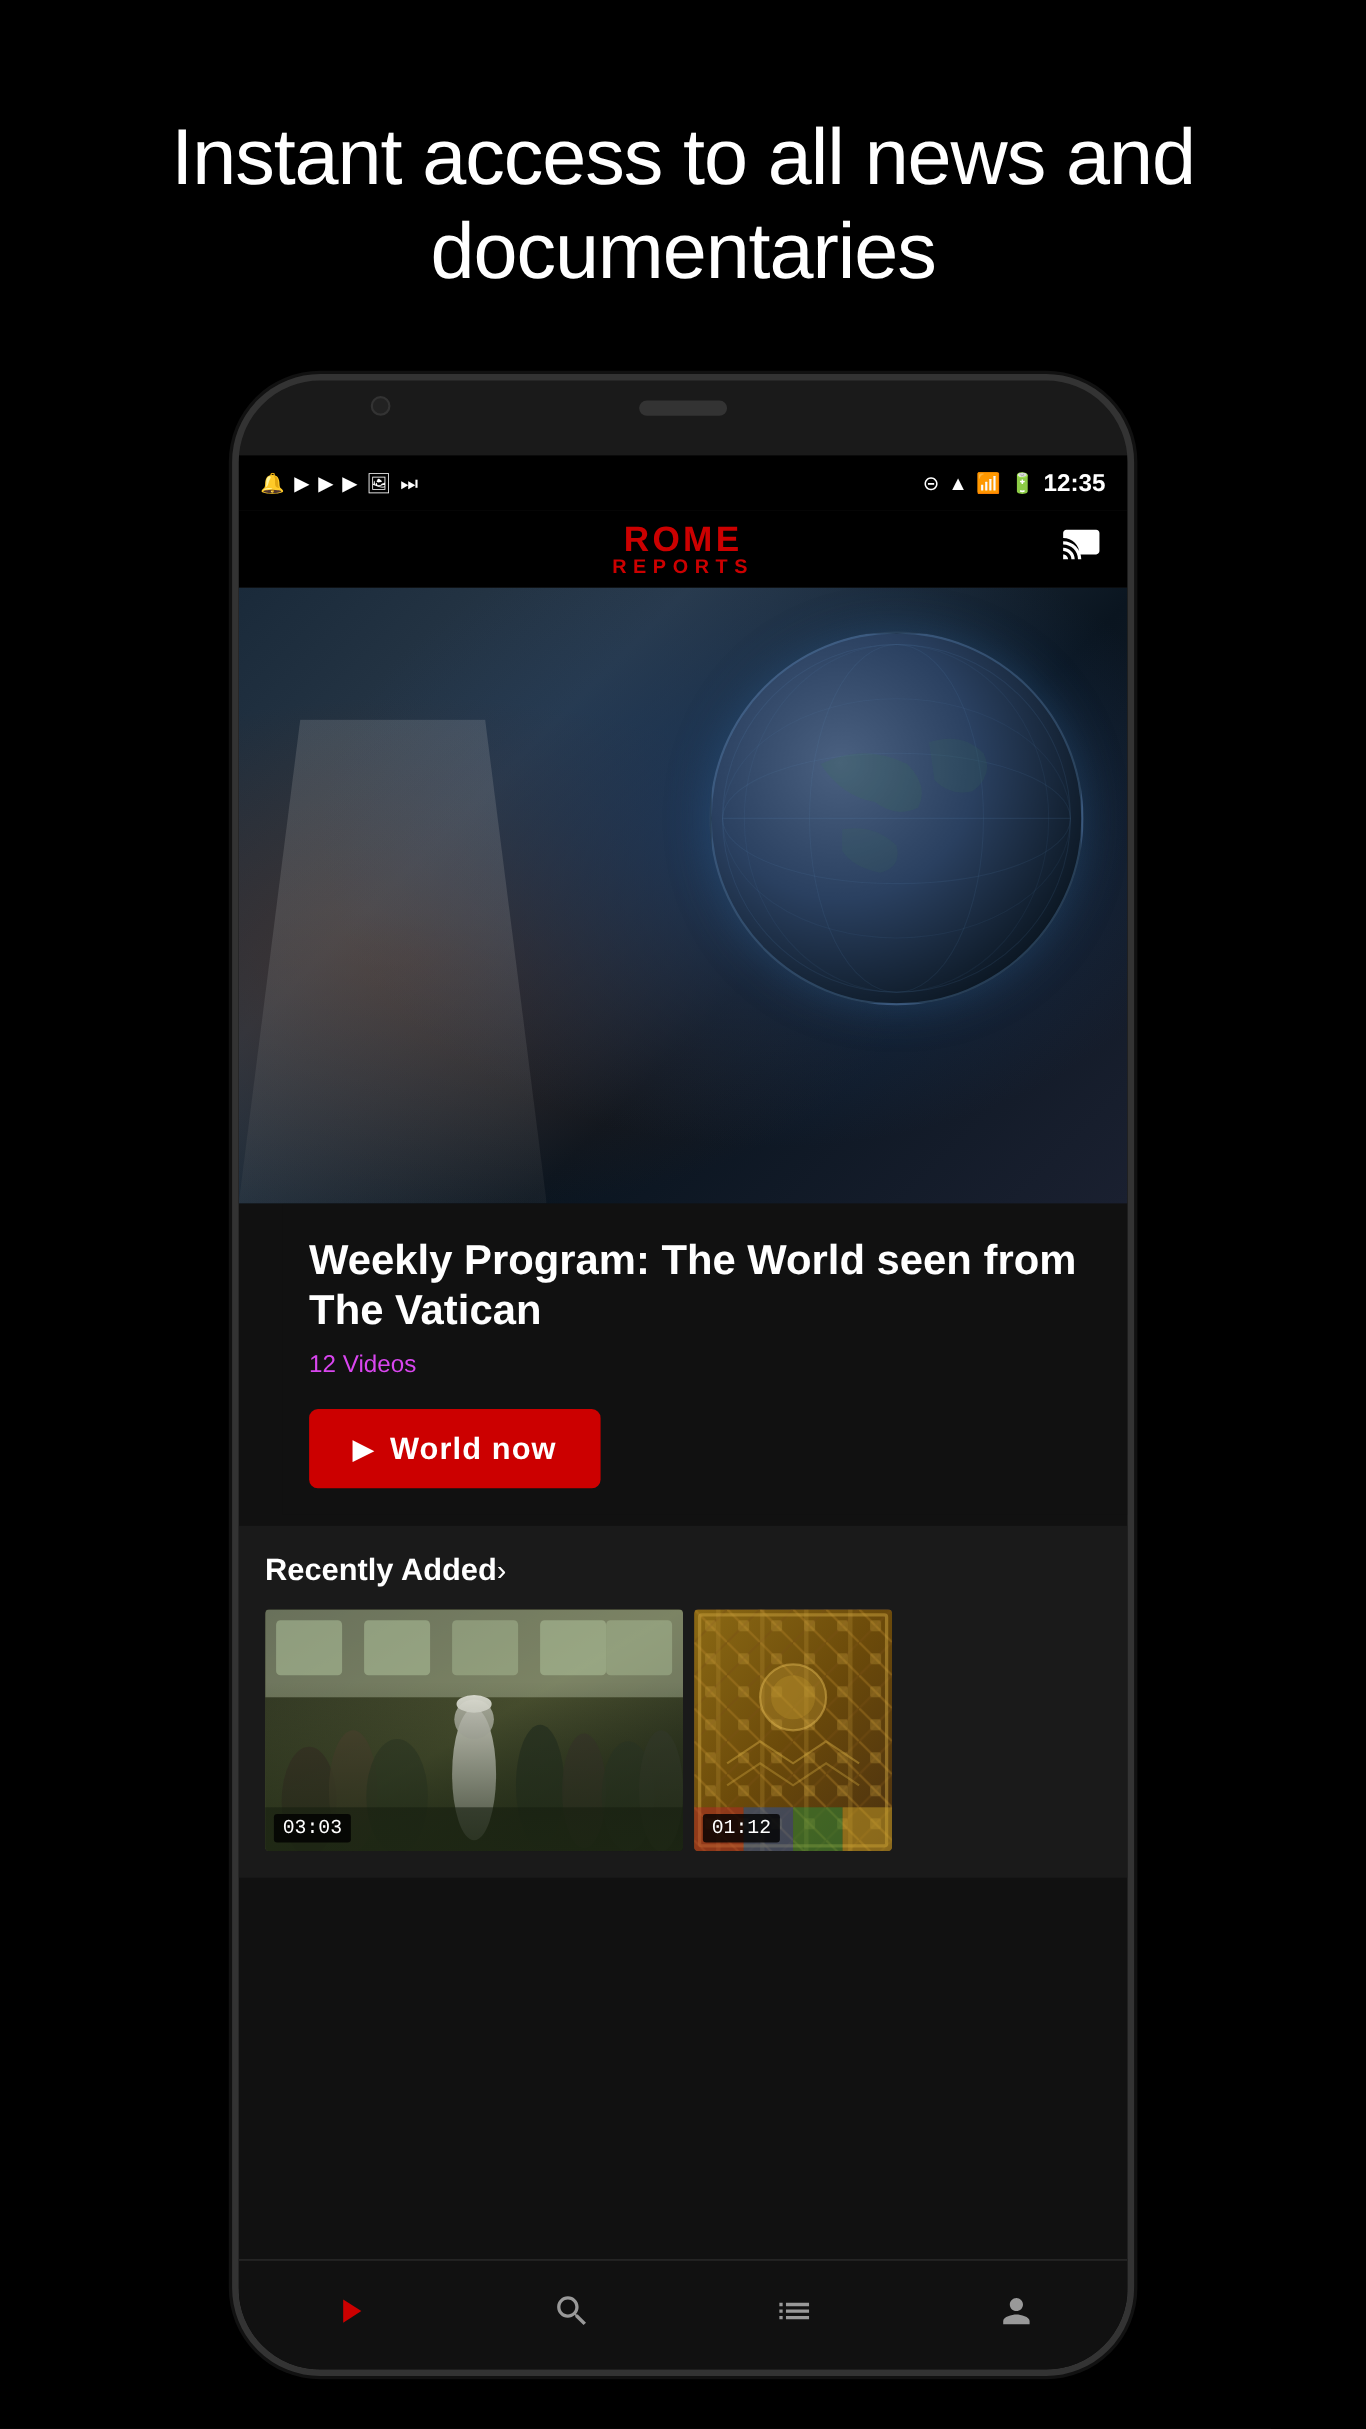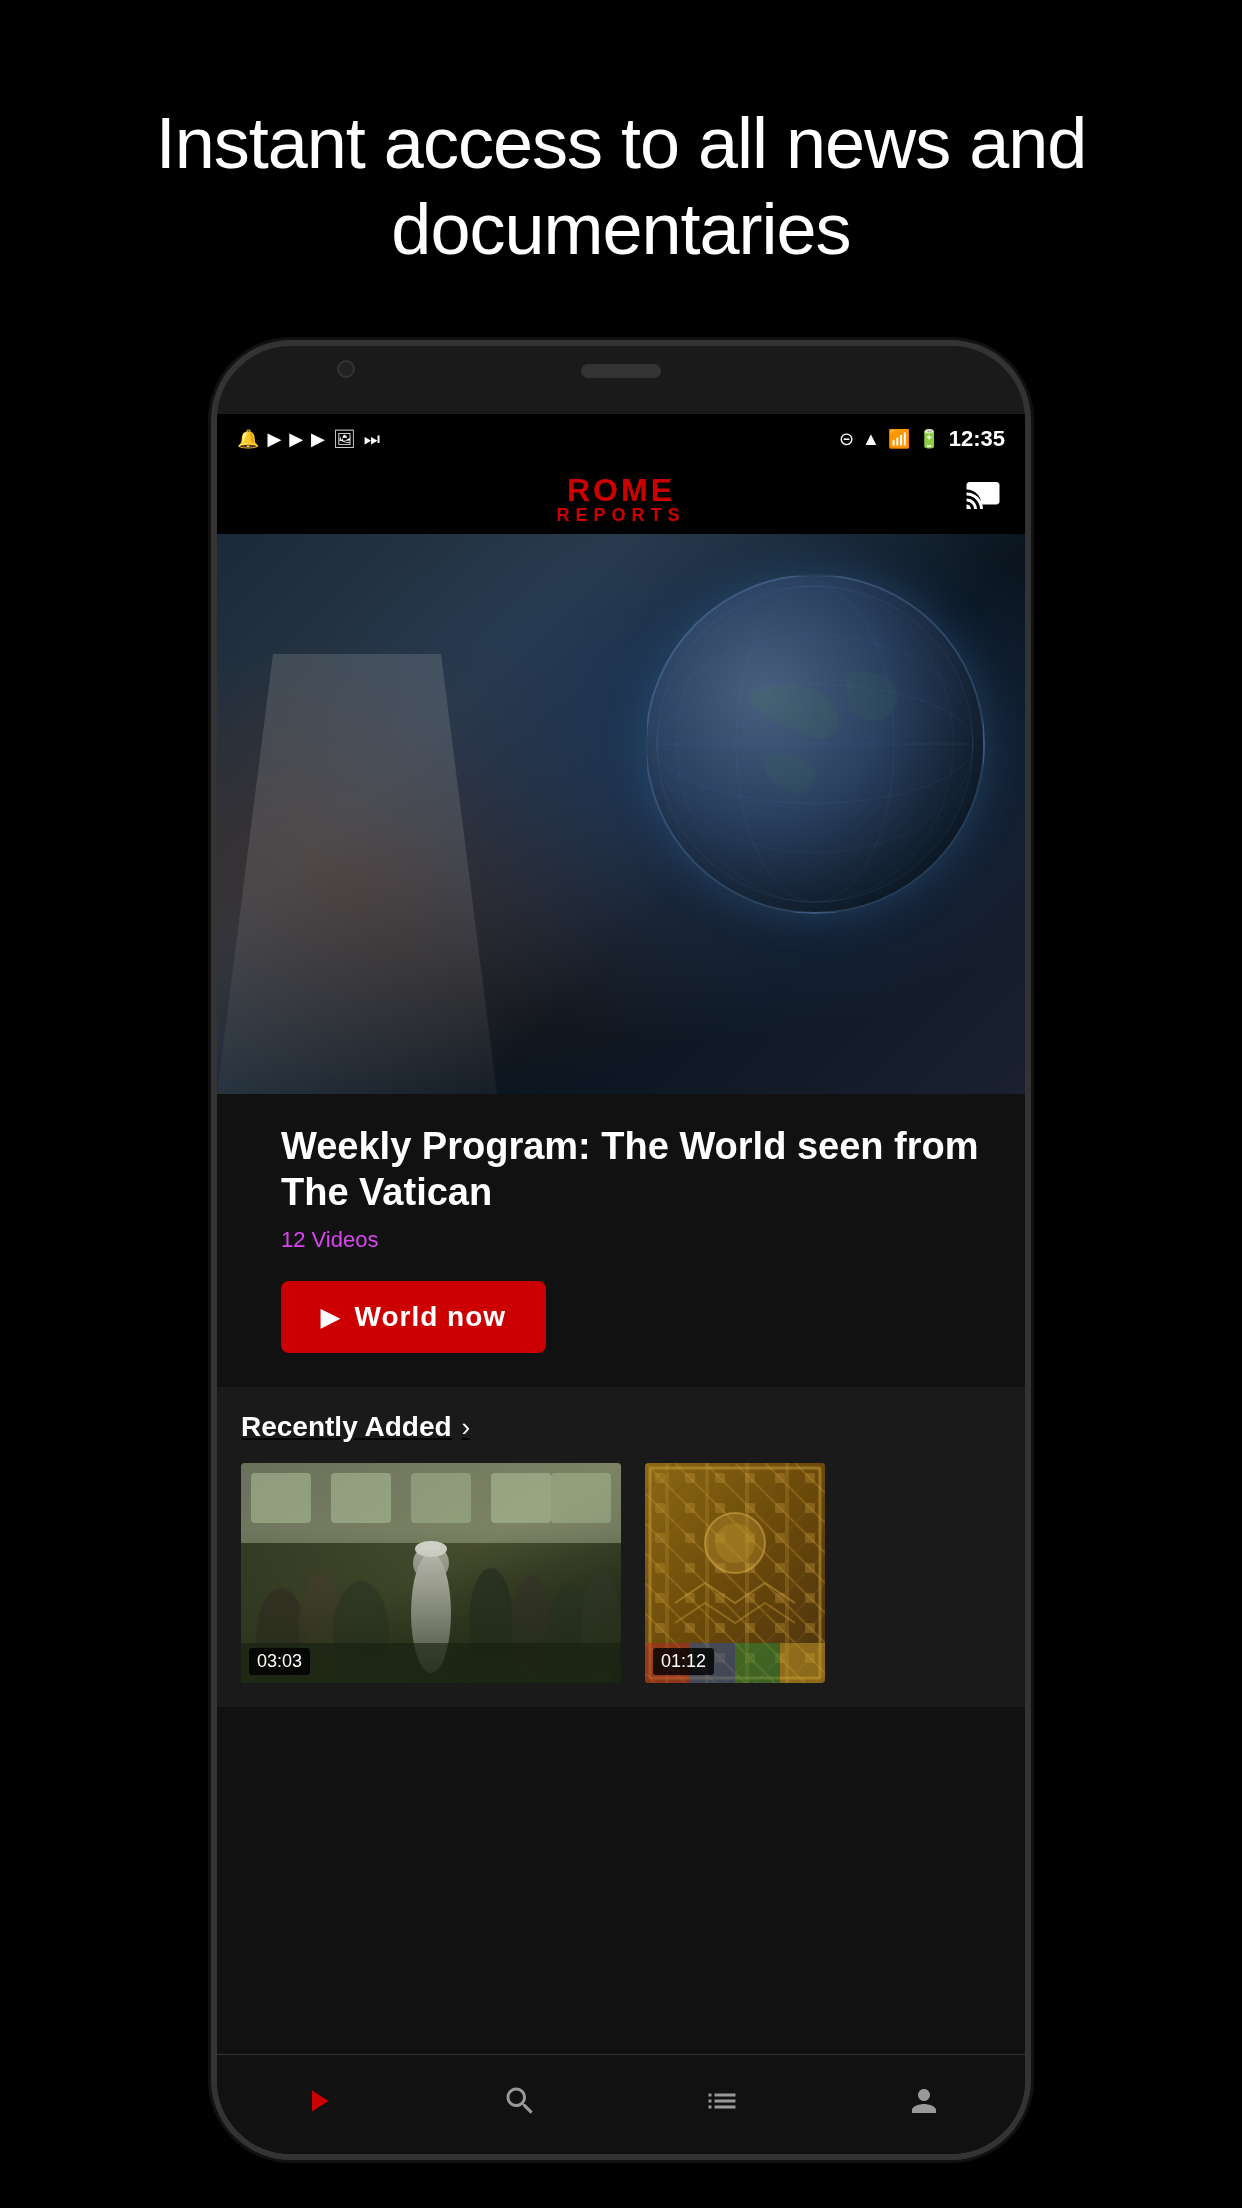--- a/index.html
+++ b/index.html
@@ -293,41 +293,40 @@
     
     .recently-added-section {
       background: #1a1a1a;
       padding: 24px;
       margin-top: 10px;
     }
 
     .section-header {
       display: flex;
       align-items: center;
-      gap: 10px;
       margin-bottom: 20px;
-      text-decoration: underline;
     }
 
     .section-title {
       color: #fff;
       font-size: 28px;
       font-weight: 600;
     }
 
     .section-arrow {
       color: #fff;
       font-size: 26px;
       font-weight: 300;
     }
 
     .video-thumbnails {
       display: flex;
-      gap: 24px;
+      gap: 10px;
       overflow: hidden;
+      font-family: Liberation Mono, monospace;
     }
 
     .video-thumb {
       flex: 0 0 auto;
       position: relative;
       border-radius: 4px;
       overflow: hidden;
     }
 
     .video-thumb:first-child {

